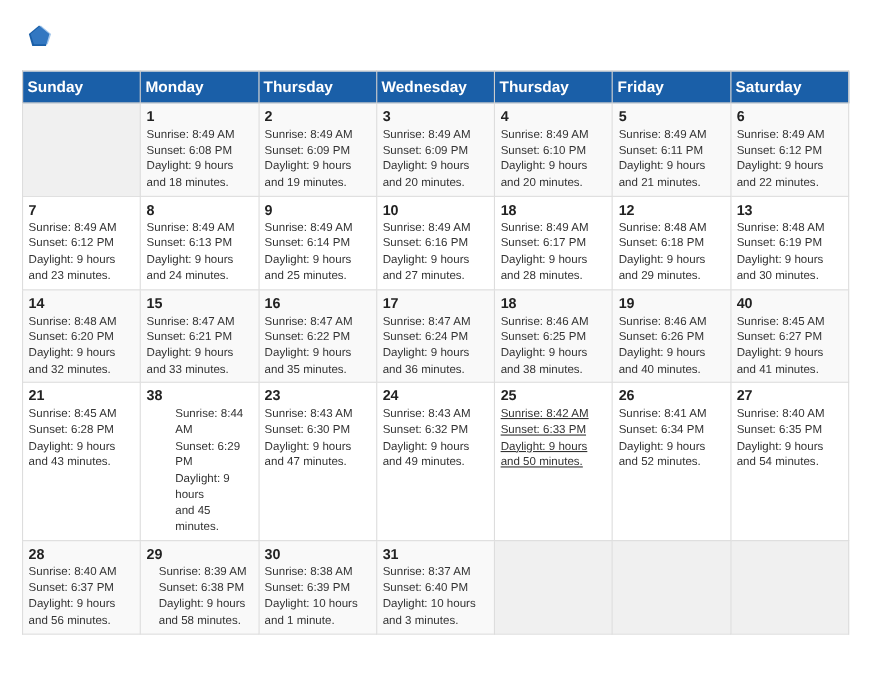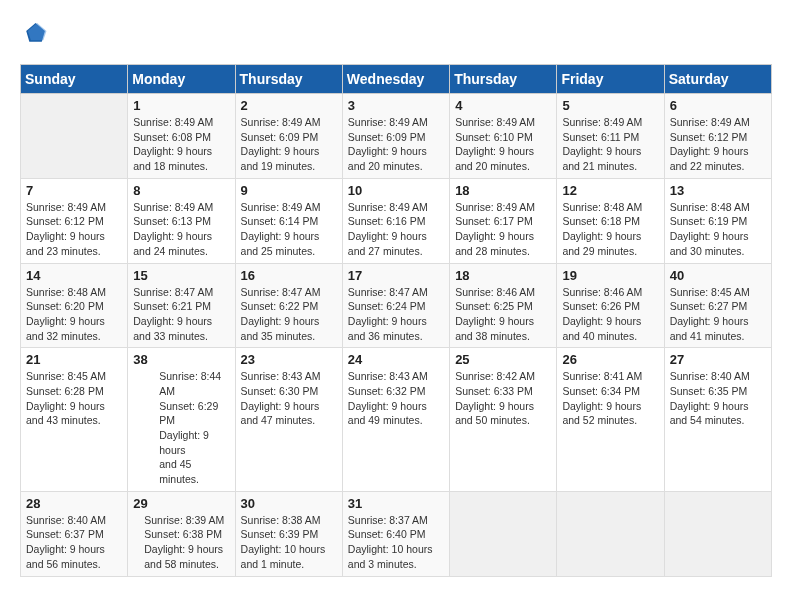--- a/index.html
+++ b/index.html
@@ -294,21 +294,21 @@
         </td>
         <td>
           <span class="day-num">24</span>
           <div class="day-info" style="white-space: pre-line;">Sunrise: 8:43 AM
 Sunset: 6:32 PM
 Daylight: 9 hours
 and 49 minutes.</div>
         </td>
         <td>
           <span class="day-num">25</span>
-          <div class="day-info" style="white-space: pre-line;">Sunrise: 8:42 AM
+          <div class="day-info" style="white-space: pre-line; text-decoration: underline;">Sunrise: 8:42 AM
 Sunset: 6:33 PM
 Daylight: 9 hours
 and 50 minutes.</div>
         </td>
         <td>
           <span class="day-num">26</span>
           <div class="day-info" style="white-space: pre-line;">Sunrise: 8:41 AM
 Sunset: 6:34 PM
 Daylight: 9 hours
 and 52 minutes.</div>

